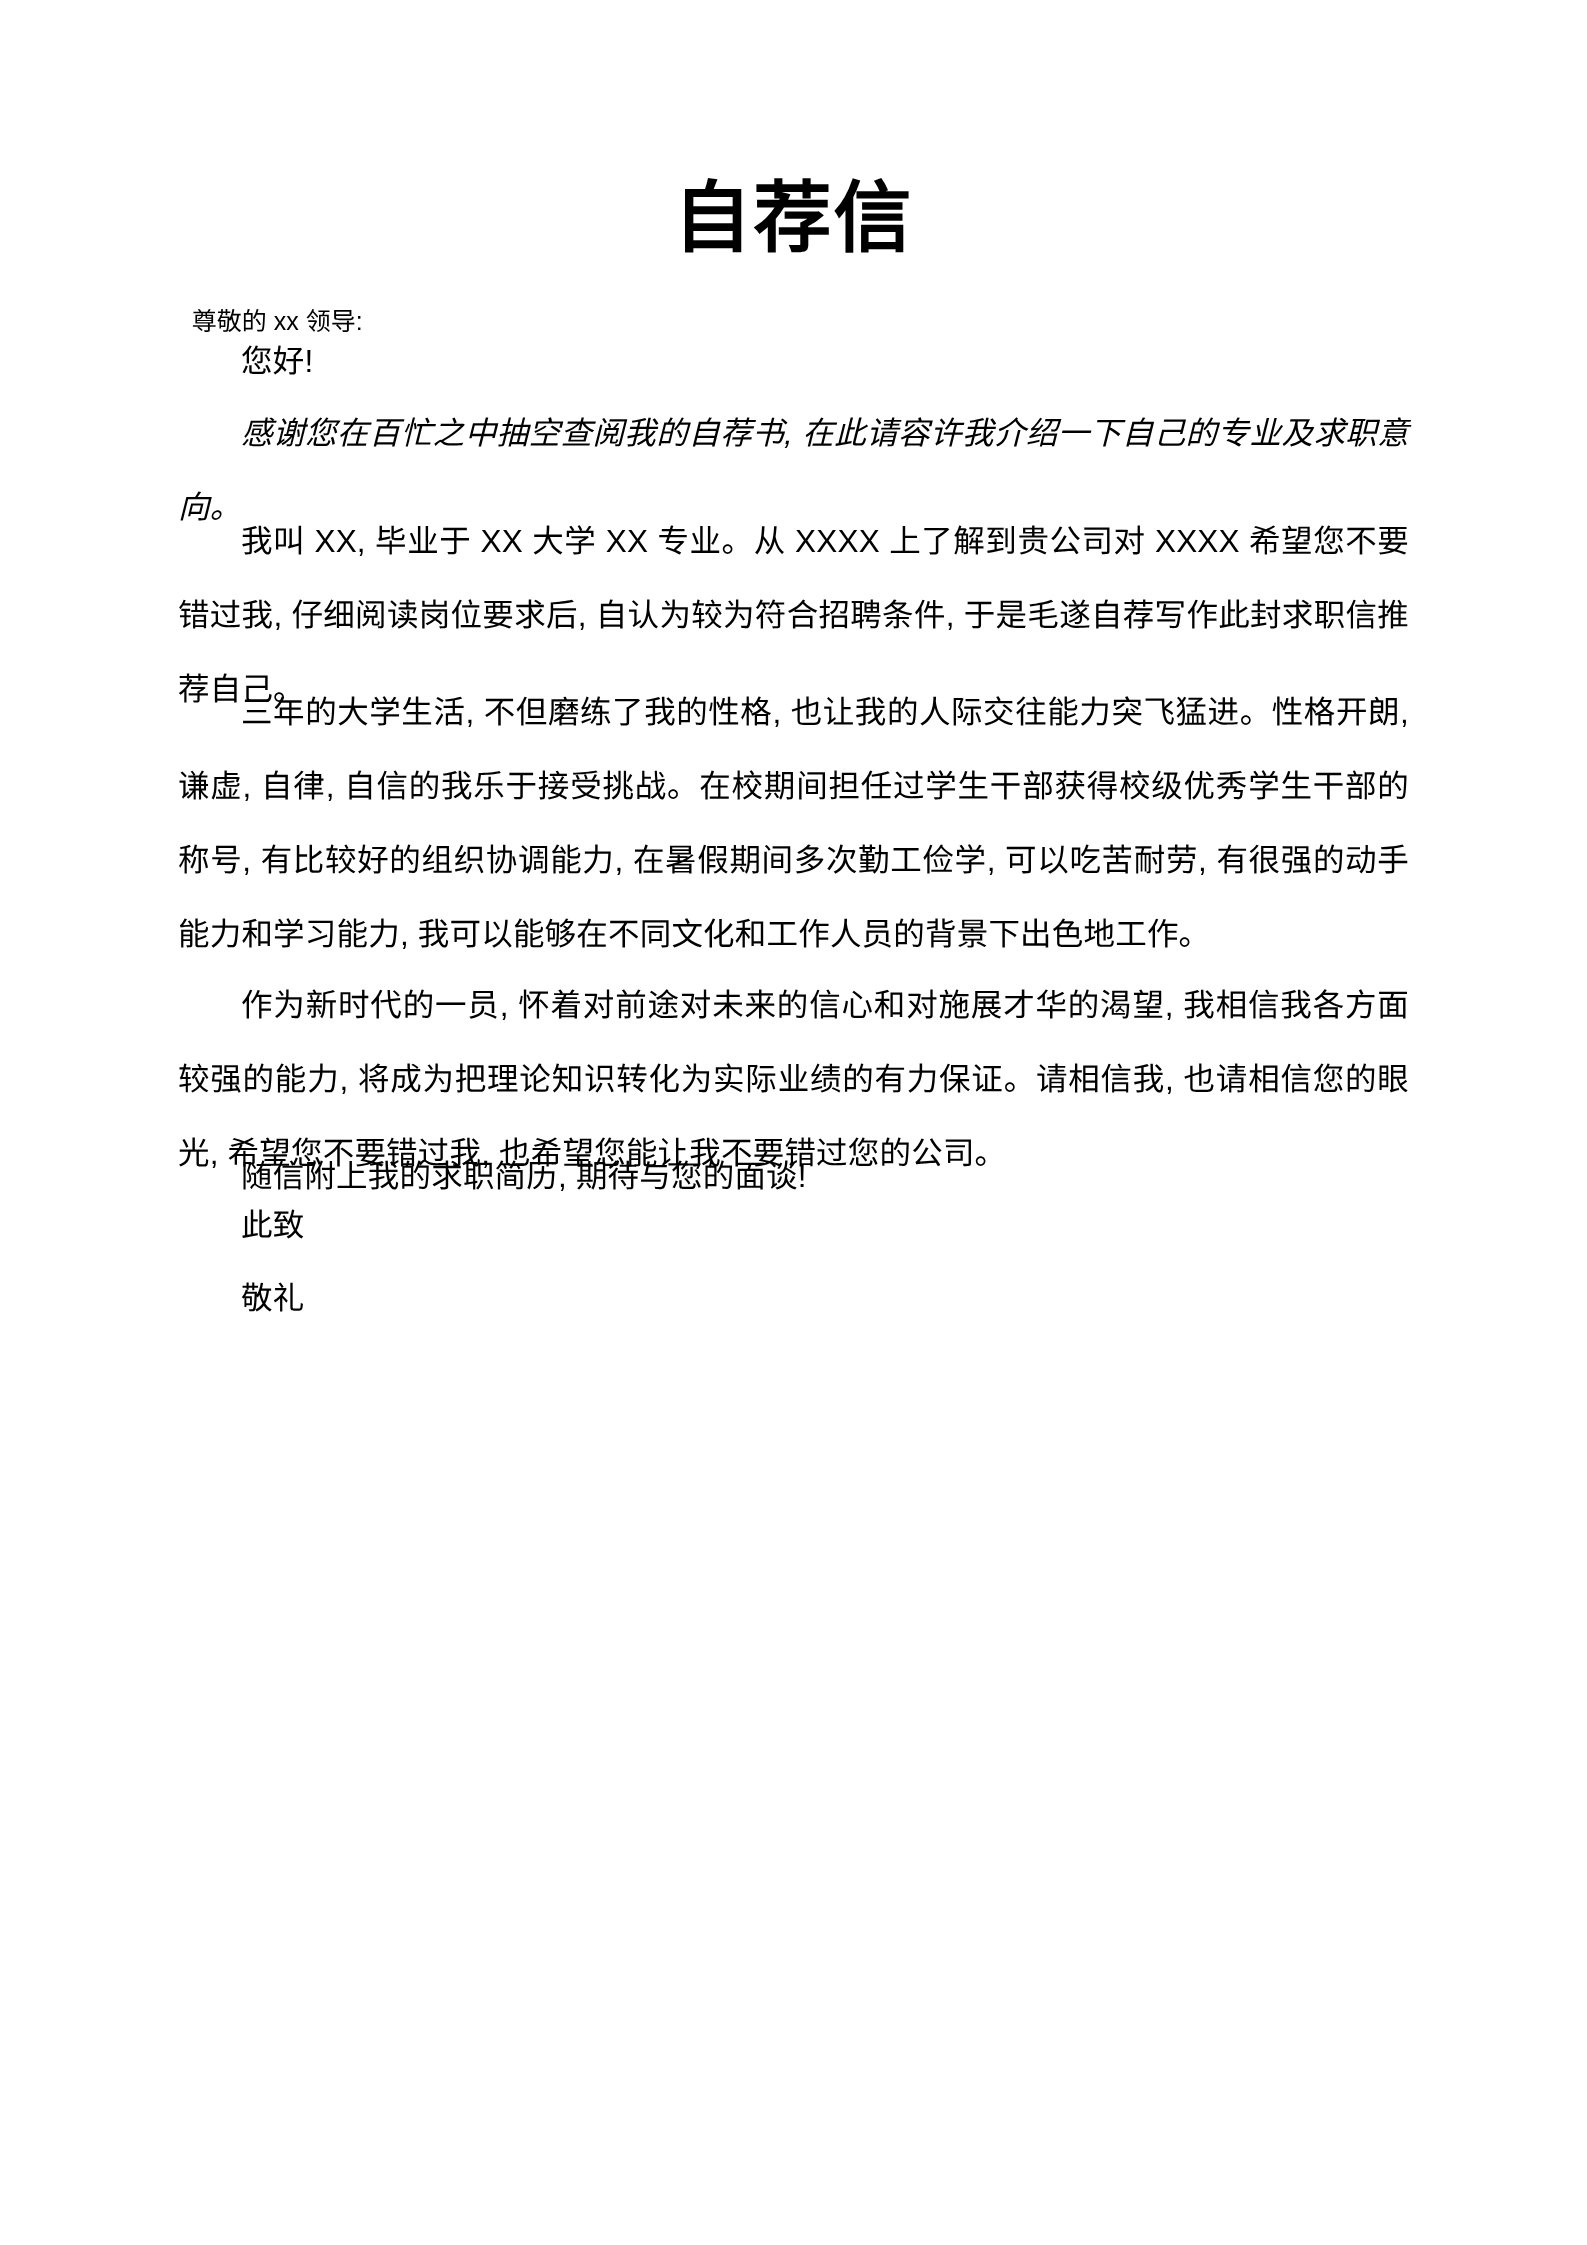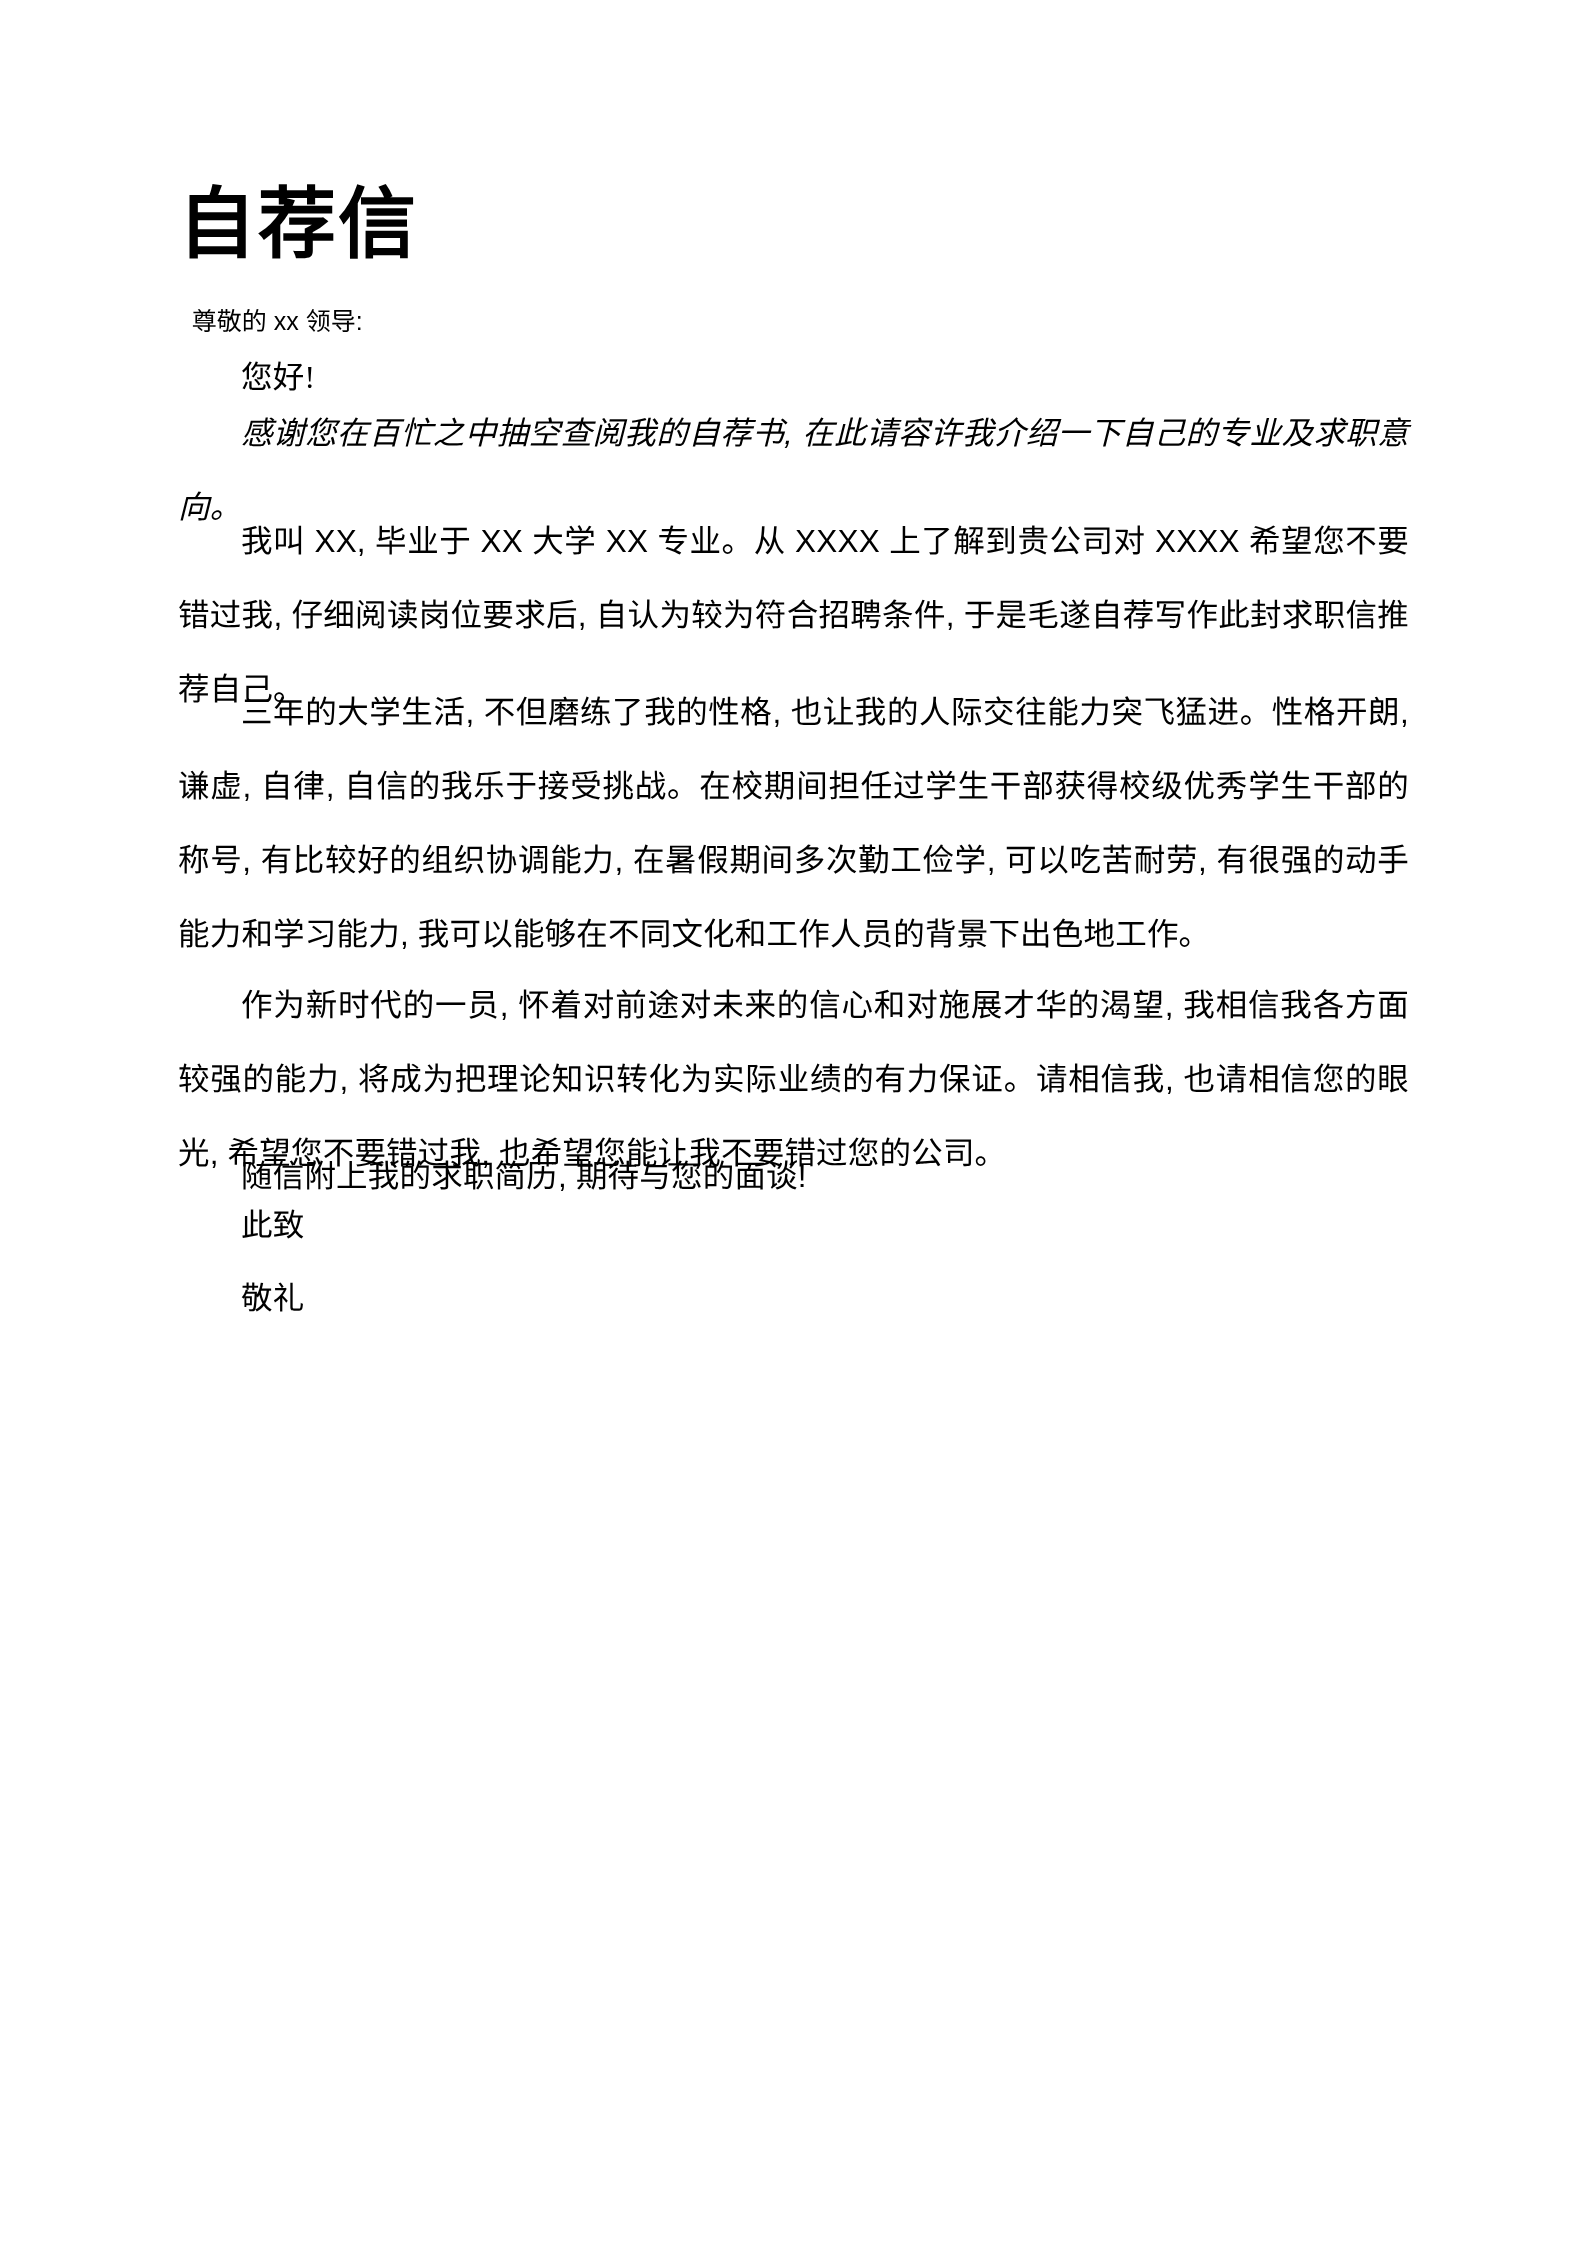--- a/index.html
+++ b/index.html
@@ -24,28 +24,30 @@
   .doc-body {
     position: absolute;
     left: 178px;
     top: 0;
     width: 1231px;
     height: 2245px;
   }
   .doc-title {
     margin: 0;
     padding: 0;
+    text-align: center;
     font-size: 78px;
     font-weight: bold;
     letter-spacing: 2px;
     line-height: 1.1;
     position: absolute;
     top: 182px;
     left: 0;
     width: 1231px;
+    font-family: Liberation Mono, monospace;
   }
   .para {
     position: absolute;
     left: 0;
     width: 1231px;
     font-size: 31.5px;
     line-height: 74px;
     text-align: justify;
     text-justify: inter-ideograph;
     letter-spacing: 0.2px;
@@ -69,21 +71,21 @@
     left: 0;
     font-size: 31.5px;
     line-height: 74px;
     text-align: right;
     padding-right: 54px;
     box-sizing: border-box;
     margin: 0;
   }
   
   .p-salutation { top: 284px; }
-  .p-hello      { top: 341px; font-family: Liberation Serif, serif; }
+  .p-hello      { top: 324px; }
   .p-1          { top: 396px; font-style: italic; }
   .p-2          { top: 504px; }
   .p-3          { top: 675px; }
   .p-4          { top: 968px; }
   .p-5          { top: 1139px; }
   .p-closing-1  { top: 1188px; }
   .p-closing-2  { top: 1261px; }
   .p-sign       { top: 1355px; }
 </style>
 </head>

